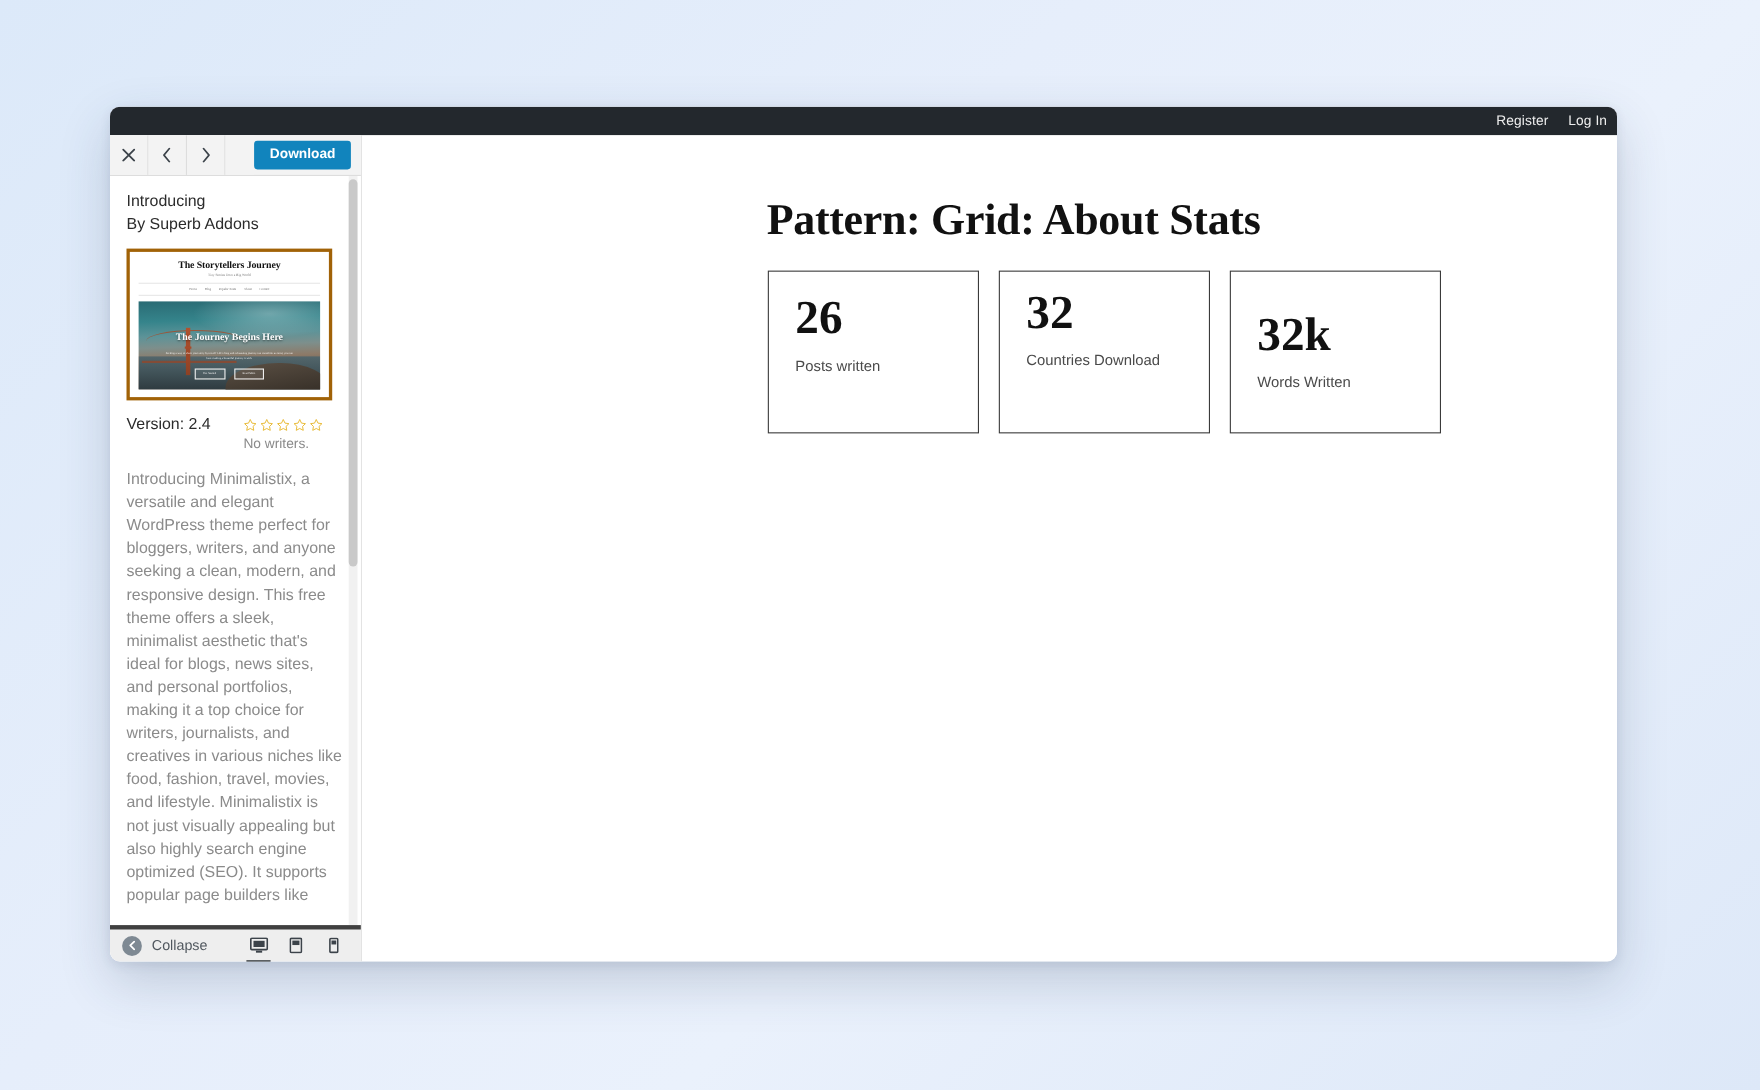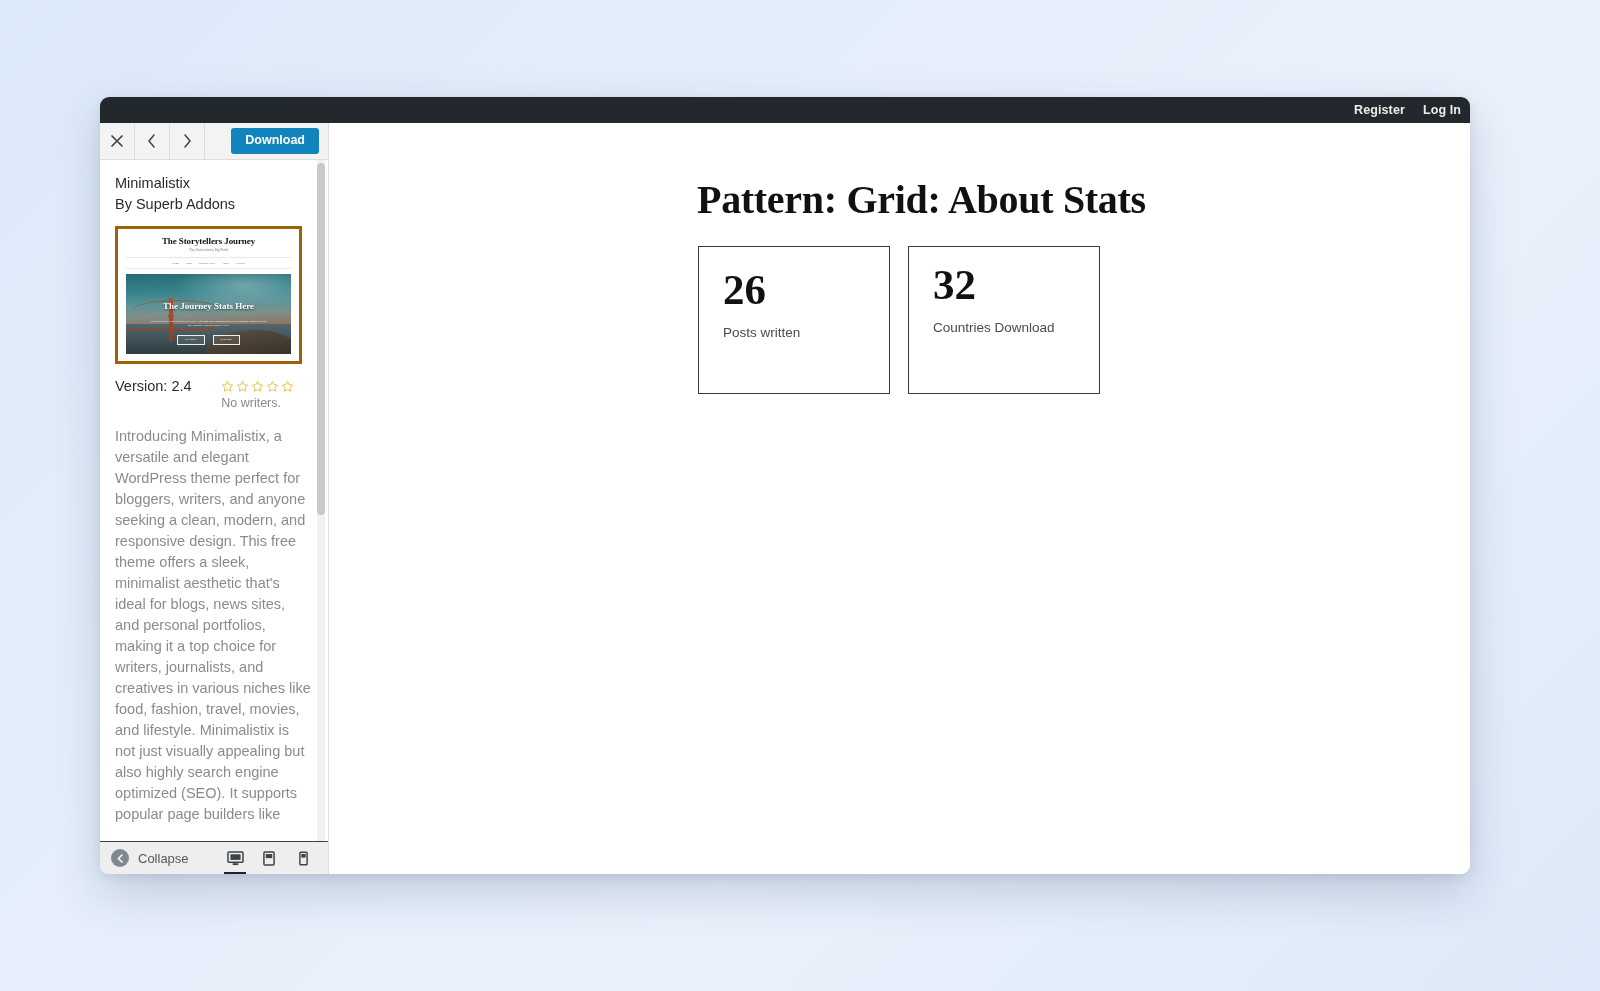--- a/index.html
+++ b/index.html
@@ -23,21 +23,20 @@
     box-shadow:0 18px 46px rgba(40,60,90,.20), 0 3px 10px rgba(40,60,90,.10);
   }
 
   
   .adminbar {
     position:absolute; left:0; top:0;
     width:100%; height:26px;
     background:#23282d;
     display:flex; align-items:center; justify-content:flex-end;
     padding-right:0;
-    font-weight:bold;
   }
   .adminbar-items { display:flex; align-items:center; height:26px; }
   .adminbar-link {
     color:#eeeeee;
     font-size:12.5px;
     line-height:26px;
     padding:0 9px;
     white-space:nowrap;
     letter-spacing:.1px;
   }
@@ -238,21 +237,21 @@
     line-height:1.45;
     color:#8b8b8b;
     word-wrap:break-word;
   }
 
   
   .sb-footer {
     flex:0 0 auto;
     height:33px;
     background:#eeeeee;
-    border-top:1px solid #404040;
+    border-top:4px solid #404040;
     display:flex; align-items:center;
     padding-left:11px;
     position:relative;
   }
   .collapse-icon {
     width:18px; height:18px; border-radius:50%;
     background:#7e8993;
     display:flex; align-items:center; justify-content:center;
     margin-right:9px;
     cursor:pointer;
@@ -346,41 +345,41 @@
         </svg>
       </div>
       <div class="sb-header-spacer"></div>
       <button class="download-btn">Download</button>
     </div>
 
     <div class="sb-body">
       <div class="sb-scrolltrack"></div>
       <div class="sb-scrollbar"></div>
 
-      <div class="theme-name">Minimalistix</div>
+      <div class="theme-name">Introducing</div>
       <div class="theme-author">By Superb Addons</div>
 
       <div class="thumb">
         <div class="thumb-inner">
           <div class="thumb-title">The Storytellers Journey</div>
           <div class="thumb-tag">Tiny Stories from a Big World</div>
           <div class="thumb-nav">
             <span>Home</span>
             <span>Blog</span>
             <span>Popular Posts</span>
             <span>About</span>
             <span>Contact</span>
           </div>
           <div class="thumb-hero">
             <div class="hero-water"></div>
             <div class="hero-cable"></div>
             <div class="hero-deck"></div>
             <div class="hero-tower"></div>
             <div class="hero-rock"></div>
-            <div class="hero-text">The Journey Stats Here</div>
+            <div class="hero-text">The Journey Begins Here</div>
             <div class="hero-sub">Seeking a way to share your story by travel? Life's long and exhausting journey can transform us most; you can have making a beautiful journey it with.</div>
             <div class="hero-btns">
               <span class="hero-btn">Get Started</span>
               <span class="hero-btn">Read More</span>
             </div>
           </div>
         </div>
       </div>
 
       <div class="version-row">
@@ -445,16 +444,20 @@
 
     <div class="stats-grid">
       <div class="stat-card card-1">
         <div class="stat-num">26</div>
         <div class="stat-label">Posts written</div>
       </div>
       <div class="stat-card card-2">
         <div class="stat-num">32</div>
         <div class="stat-label">Countries Download</div>
       </div>
+      <div class="stat-card card-3">
+        <div class="stat-num">32k</div>
+        <div class="stat-label">Words Written</div>
+      </div>
     </div>
   </div>
 
 </div>
 
 </body></html>

